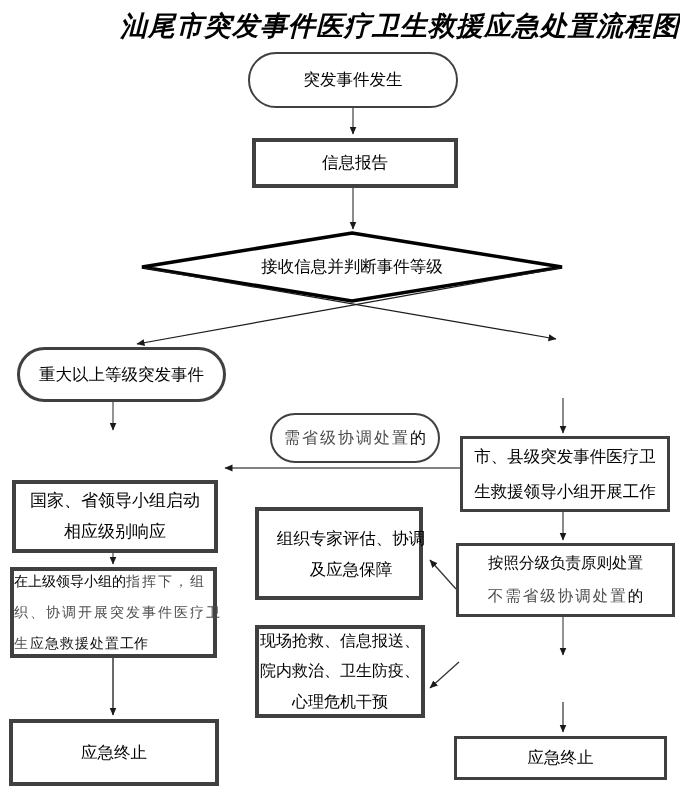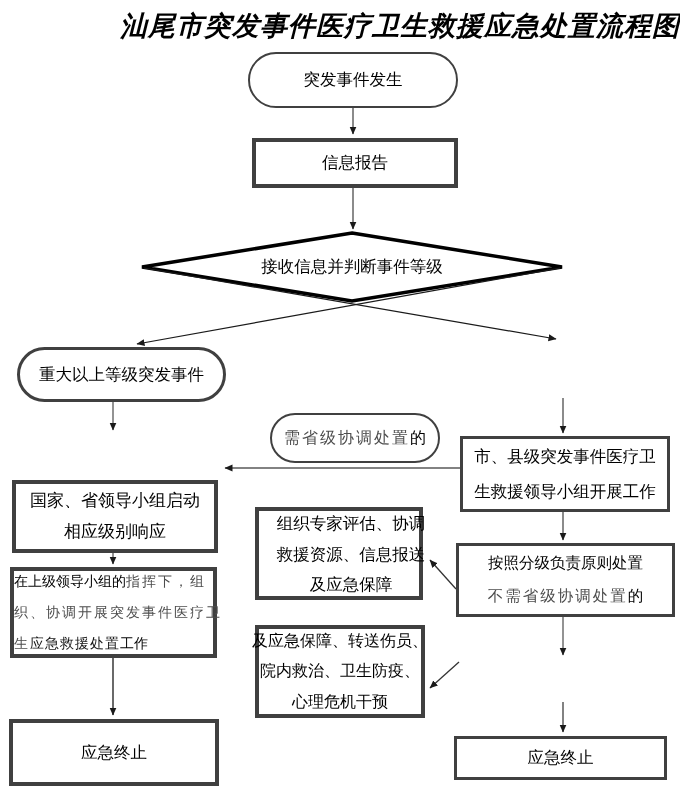--- a/index.html
+++ b/index.html
@@ -94,37 +94,36 @@
       <div class="tline"><span class="seg-song">需省级协调处置</span><span class="seg-hei">的</span></div>
     </div>
 
   <div class="node" id="n-city-county">
       <div class="tline"><span class="seg-hei">市、县级突发事件医疗卫</span></div>
       <div class="tline"><span class="seg-hei">生救援领导小组开展工作</span></div>
     </div>
 
   <div class="node" id="n-org-experts">
       <div class="tline"><span class="seg-hei">组织专家评估、协调</span></div>
-      <div class="tline"><span class="seg-hei">救援资源、信息报送</span></div>
       <div class="tline"><span class="seg-hei">及应急保障</span></div>
     </div>
 
   <div class="node" id="n-no-prov">
       <div class="tline"><span class="seg-hei">按照分级负责原则处置</span></div>
       <div class="tline"><span class="seg-song">不需省级协调处置</span><span class="seg-hei">的</span></div>
     </div>
 
   <div class="node" id="n-under-lead">
       <div class="tline"><span class="seg-hei">在上级领导小组的</span><span class="seg-song">指挥下，组</span></div>
       <div class="tline"><span class="seg-song">织、协调开展突发事件医疗卫</span></div>
       <div class="tline"><span class="seg-song">生</span><span class="seg-songdark">应急救援处置</span><span class="seg-hei">工作</span></div>
     </div>
 
   <div class="node" id="n-rescue">
-      <div class="tline"><span class="seg-hei">及应急保障、转送伤员、</span></div>
+      <div class="tline"><span class="seg-hei">现场抢救、信息报送、</span></div>
       <div class="tline"><span class="seg-hei">院内救治、卫生防疫、</span></div>
       <div class="tline"><span class="seg-hei">心理危机干预</span></div>
     </div>
 
 
   <div class="node" id="n-end-left">
     <span>应急终止</span>
   </div>
 
   <div class="node" id="n-end-right">

